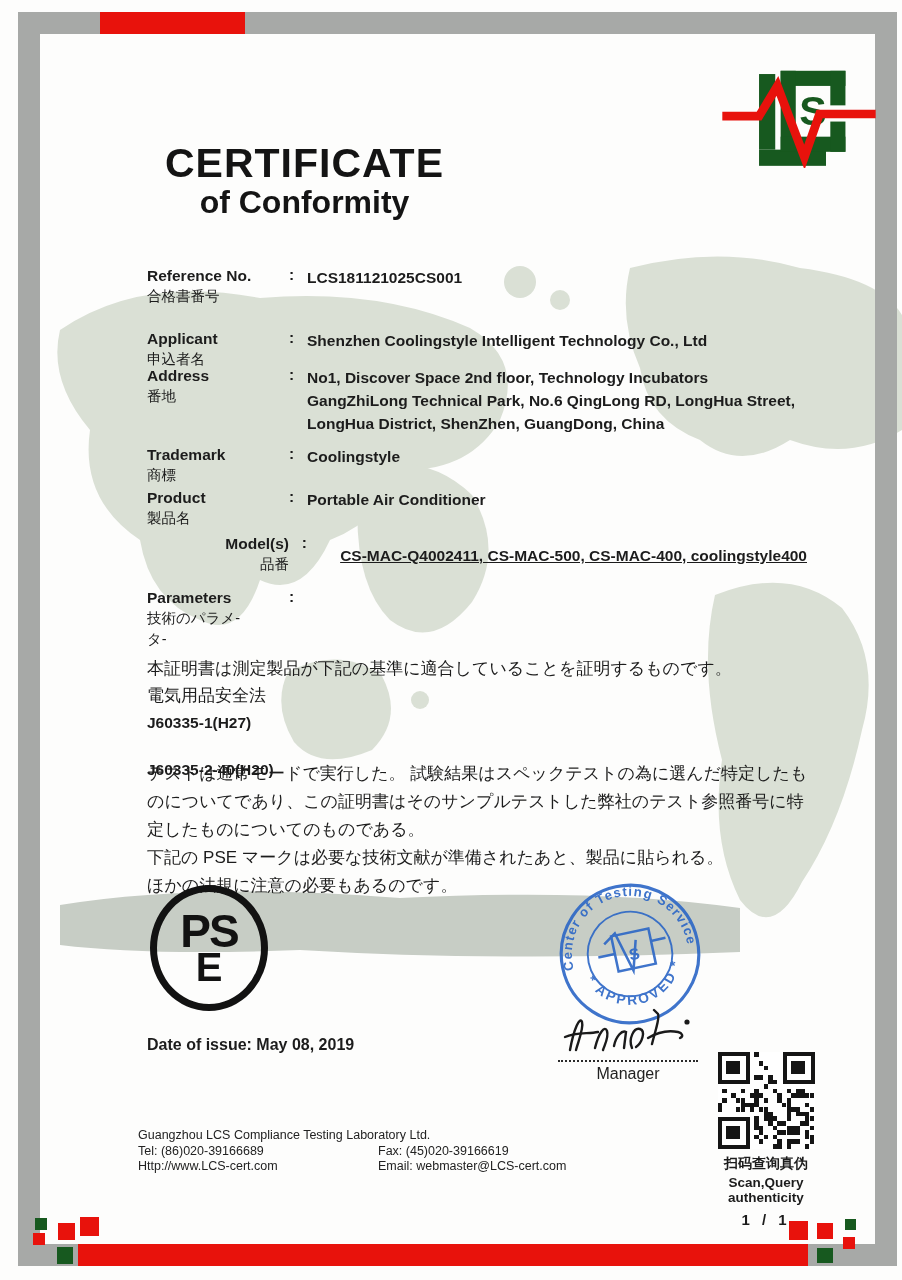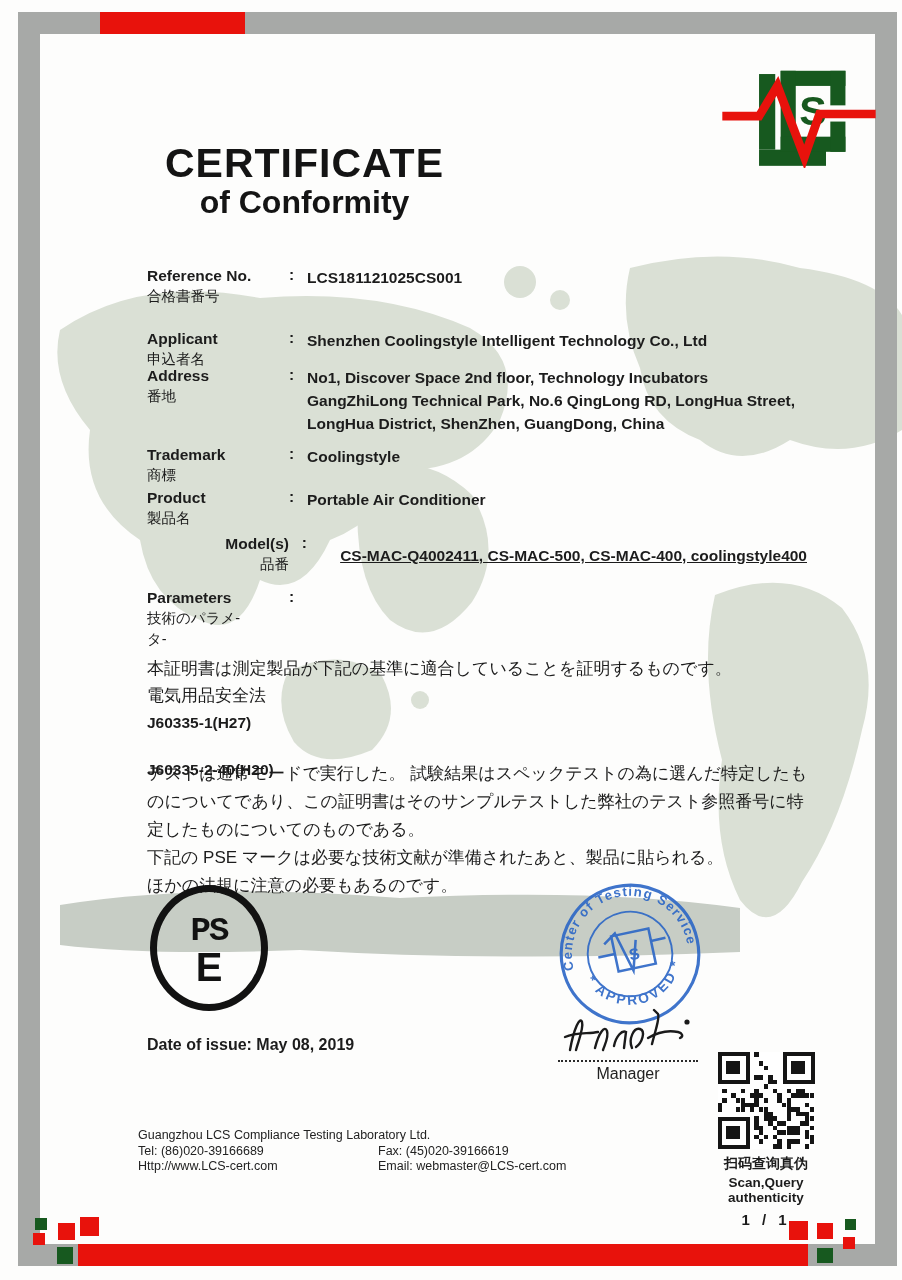--- a/index.html
+++ b/index.html
@@ -33,21 +33,21 @@
   .colon{font-size:15.5px;font-weight:bold;}
   .val{font-size:15.5px;font-weight:bold;line-height:23px;white-space:pre-line;}
   
   .jp{position:absolute;left:147px;width:660px;z-index:3;font-size:17px;line-height:27px;font-weight:500;}
   .jp .std{font-weight:bold;font-size:15.5px;}
   .jp .gap{height:20px;}
   .note{position:absolute;left:147px;top:760px;width:665px;z-index:3;font-size:17px;line-height:28px;font-weight:500;white-space:pre-line;}
   
   .pse{position:absolute;left:150px;top:885px;width:104px;height:112px;border:7px solid #121212;border-radius:50%;
        display:flex;flex-direction:column;align-items:center;justify-content:center;z-index:3;background:transparent;}
-  .pse .ps{font-size:34px;font-weight:bold;letter-spacing:-2px;line-height:40px;color:#121212;font-family:Liberation Mono, monospace;}
+  .pse .ps{font-size:46px;font-weight:bold;letter-spacing:-2px;line-height:40px;color:#121212;}
   .pse .e{font-size:40px;font-weight:bold;line-height:36px;margin-top:-2px;color:#121212;}
   
   .stamp{position:absolute;left:556px;top:880px;width:148px;height:148px;z-index:3;opacity:.9;transform:rotate(-12deg);}
   .sigblock{position:absolute;left:558px;top:1008px;width:140px;z-index:5;text-align:center;}
   .sigline{border-bottom:2.5px dotted #2a2a2a;padding-bottom:2px;}
   .sigrole{font-size:16px;margin-top:3px;color:#222;}
   .dateissue{position:absolute;left:147px;top:1036px;z-index:3;font-size:16px;font-weight:bold;}
   
   .footer{position:absolute;left:138px;top:1128px;z-index:3;font-size:12.5px;line-height:15.5px;color:#222;}
   .footer .pair{display:flex;}

